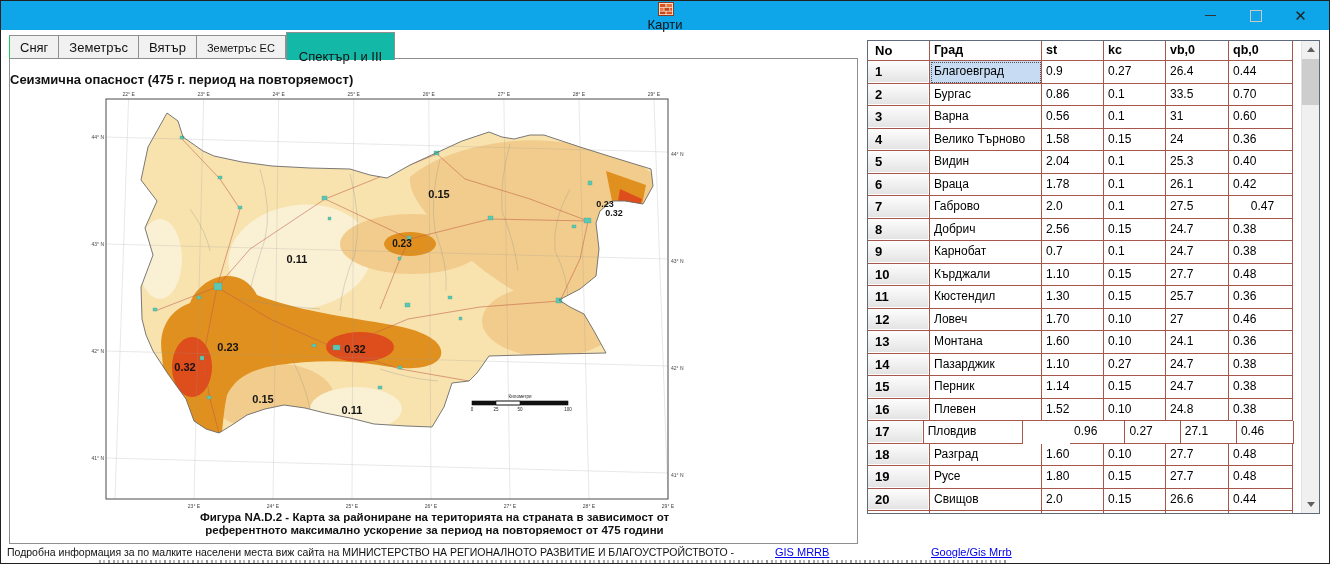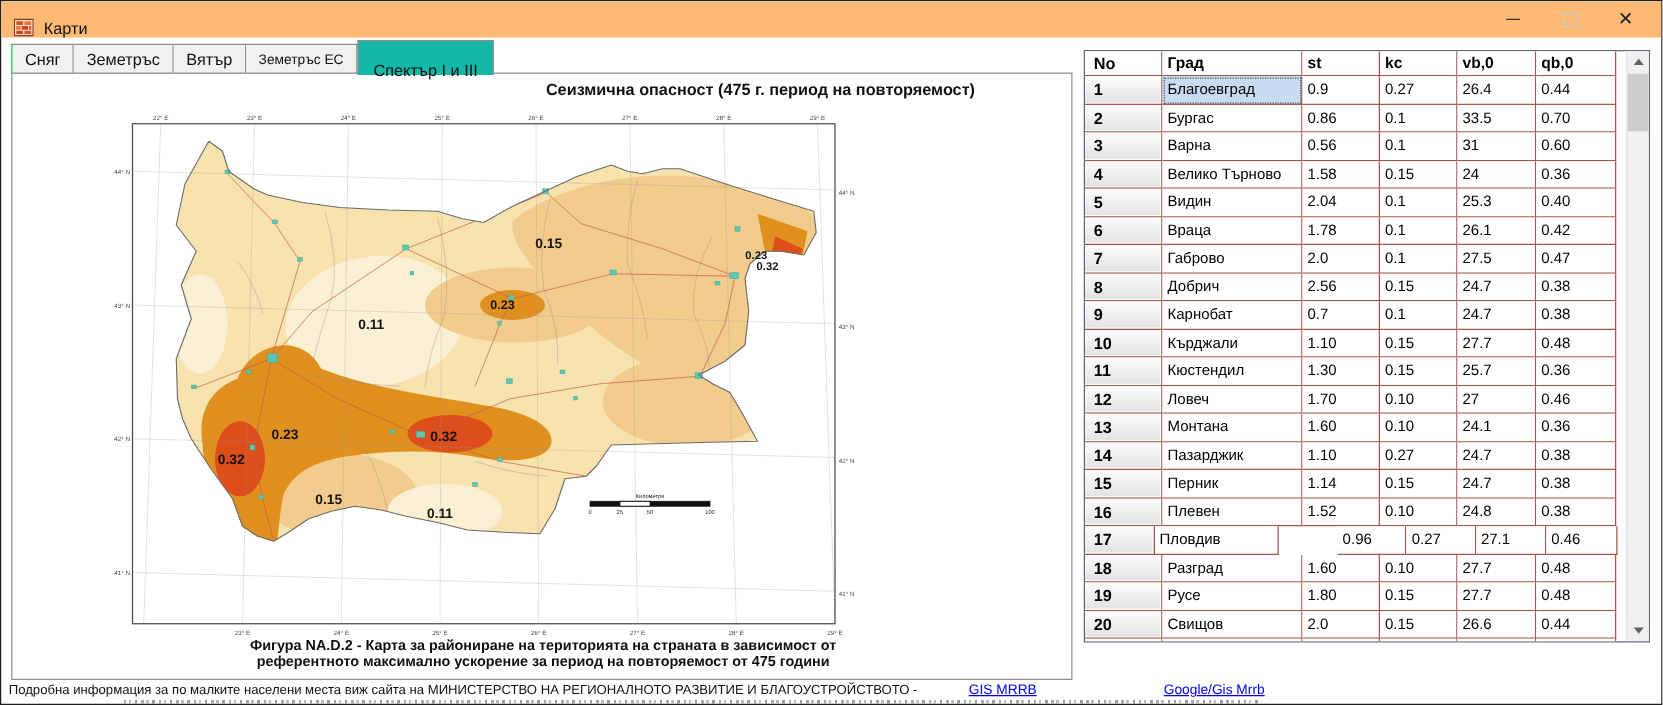--- a/index.html
+++ b/index.html
@@ -1,34 +1,34 @@
 <!DOCTYPE html>
 <html><head>
 <meta charset="utf-8">
 <style>
   html,body{margin:0;padding:0;background:#d8d8d8;font-family:"Liberation Sans",sans-serif;}
   .window{position:relative;width:1330px;height:564px;background:#fff;border:1px solid #202020;box-sizing:border-box;overflow:hidden;}
   
-  .titlebar{position:absolute;top:0;left:0;width:100%;height:29px;background:#fdba74;display:flex;align-items:flex-end;}
+  .titlebar{position:absolute;top:0;left:0;width:100%;height:29px;background:#0ea5e9;display:flex;align-items:center;flex-direction:column;}
   .app-icon{width:16px;height:16px;margin:0 8px 0 10px;flex:0 0 auto;}
   .title-text{font-size:13px;color:#111;}
   .win-controls{position:absolute;right:6px;top:0;height:29px;display:flex;align-items:center;}
   .win-btn{width:45px;height:28px;display:flex;align-items:center;justify-content:center;cursor:default;}
   .glyph-min{width:11px;border-top:1.5px solid #333;display:block;}
   .glyph-max{width:10px;height:10px;border:1.5px solid #c9c9c9;display:block;}
   .glyph-close{font-size:15px;color:#222;line-height:1;}
   
   .tabstrip{position:absolute;top:31px;left:8px;display:flex;align-items:flex-end;z-index:3;}
   .tab{height:24px;line-height:24px;padding:0 10px;background:#f1f1f1;border:1px solid #8f8f8f;border-left:none;font-size:13px;color:#111;box-sizing:border-box;}
   .tab:first-child{border-left:1px solid #22c55e;}
   .tab.small{font-size:11px;}
   .tab.selected{height:28px;line-height:26px;background:#14b8a6;border:1px solid #8f8f8f;border-bottom:none;margin-bottom:-1px;padding:11px 12px;position:relative;z-index:4;}
   
   .map-panel{position:absolute;top:57px;left:8px;width:849px;height:486px;background:#fff;border:1px solid #8f8f8f;box-sizing:border-box;}
-  .map-title{position:absolute;top:5px;left:0;width:770px;text-align:right;font-size:13px;font-weight:bold;color:#111;}
+  .map-title{position:absolute;top:13px;left:0;width:770px;text-align:left;font-size:13px;font-weight:bold;color:#111;}
   .map-caption{position:absolute;top:452px;left:0;width:849px;text-align:center;font-weight:bold;font-size:11.5px;line-height:13px;color:#111;}
   #mapsvg{position:absolute;top:0;left:0;}
   
   .grid-wrap{position:absolute;top:39px;left:866px;width:453px;height:474px;border:1px solid #5f6b7a;background:#fff;box-sizing:border-box;overflow:hidden;}
   .grid{position:absolute;top:0;left:0;width:426px;}
   .grid-row{display:flex;height:22.5px;}
   .grid-row.hdr{height:20px;}
   .gc{box-sizing:border-box;border-right:1px solid var(--grid);border-bottom:1px solid var(--grid);padding-left:4px;font-size:12px;line-height:21px;color:#000;overflow:hidden;white-space:nowrap;background:#fff;}
   .hdr .gc{font-weight:bold;font-size:12.5px;line-height:19px;}
   .gc.rh{background:linear-gradient(#fdfdfd,#ececec 65%,#e2e2e2);font-weight:bold;font-size:13px;padding-left:7px;box-shadow:inset -1px -1px 0 #fff;}
@@ -307,21 +307,21 @@
           <div class="gc" style="width: 62px;">0.1</div>
           <div class="gc" style="width: 63px;">26.1</div>
           <div class="gc" style="width: 64px;">0.42</div>
         </div>
         <div class="grid-row ">
           <div class="gc rh" style="width: 62px;">7</div>
           <div class="gc" style="width: 112px;">Габрово</div>
           <div class="gc" style="width: 62px;">2.0</div>
           <div class="gc" style="width: 62px;">0.1</div>
           <div class="gc" style="width: 63px;">27.5</div>
-          <div class="gc" style="width: 64px;">0.47</div>
+          <div class="gc" style="width: 64px; text-align: center;">0.47</div>
         </div>
         <div class="grid-row ">
           <div class="gc rh" style="width: 62px;">8</div>
           <div class="gc" style="width: 112px;">Добрич</div>
           <div class="gc" style="width: 62px;">2.56</div>
           <div class="gc" style="width: 62px;">0.15</div>
           <div class="gc" style="width: 63px;">24.7</div>
           <div class="gc" style="width: 64px;">0.38</div>
         </div>
         <div class="grid-row ">

